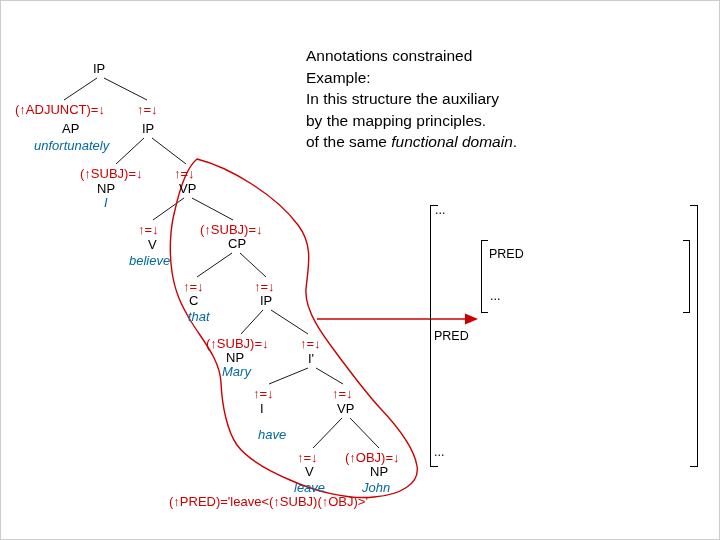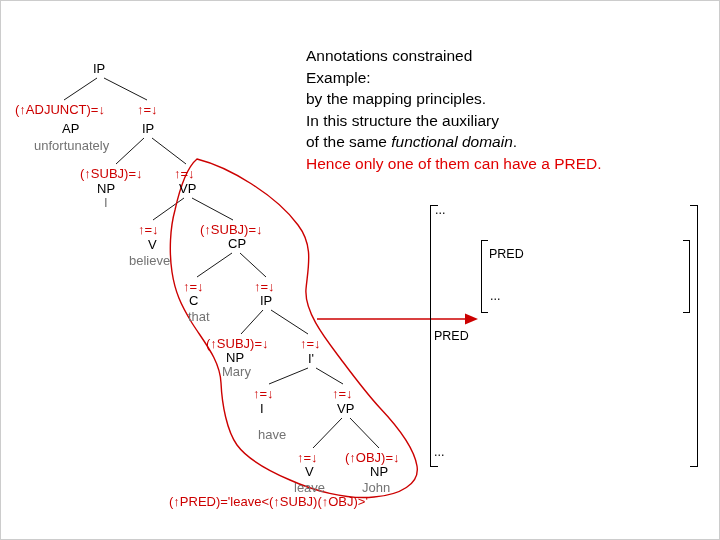--- a/index.html
+++ b/index.html
@@ -3,21 +3,21 @@
 <meta charset="utf-8">
 <style>
   *{margin:0;padding:0;box-sizing:border-box}
   html,body{background:#ffffff}
   .slide{position:relative;width:720px;height:540px;background:#ffffff;
          font-family:"Liberation Sans",sans-serif;overflow:hidden;border:1px solid #cccccc}
   .overlay{position:absolute;left:0;top:0;pointer-events:none}
   .lbl,.ann,.wrd,.fs{position:absolute;white-space:nowrap;font-size:13px;line-height:15px}
   .lbl{color:#000000}
   .ann{color:#cc0000}
-  .wrd{color:#737373;}
+  .wrd{color:#0369a1;font-style:italic}
   .fs{color:#000000;font-size:12.5px}
   .fs.val{color:#993333}
   .textblock{position:absolute;left:305px;top:44px;color:#000000;font-size:15.5px;line-height:21.5px}
   .textblock .hl{color:#e00000}
   .it{font-style:italic}
   .bracket{position:absolute}
   .bl{border-left:1.5px solid #000;border-top:1.5px solid #000;border-bottom:1.5px solid #000}
   .br{border-right:1.5px solid #000;border-top:1.5px solid #000;border-bottom:1.5px solid #000}
 </style>
 </head>
@@ -58,24 +58,23 @@
          C 178,191 184,168 196,158 Z" fill="none" stroke="#cc0000" stroke-width="1.4"></path>
     <g>
       <line x1="316" y1="318" x2="464" y2="318" stroke="#cc0000" stroke-width="1.5"></line>
       <polygon points="464,312.5 477,318 464,323.5" fill="#cc0000"></polygon>
     </g>
   </svg>
 
   <div class="textblock">
     <div>Annotations constrained</div>
     <div>Example:</div>
+    <div>In this structure the auxiliary</div>
     <div>by the mapping principles.</div>
-    <div>In this structure the auxiliary</div>
     <div><span>of the same </span><span class="it">functional domain</span><span>.</span></div>
-    <div class="hl">Hence only one of them can have a PRED.</div>
   </div>
 
   <span class="lbl" style="left:92px;top:60px">IP</span>
 
   <span class="ann" style="left:14px;top:101px">(↑ADJUNCT)=↓</span>
   <span class="lbl" style="left:61px;top:120px">AP</span>
   <span class="wrd" style="left:33px;top:137px">unfortunately</span>
 
   <span class="ann" style="left:136px;top:101px">↑=↓</span>
   <span class="lbl" style="left:141px;top:120px">IP</span>

